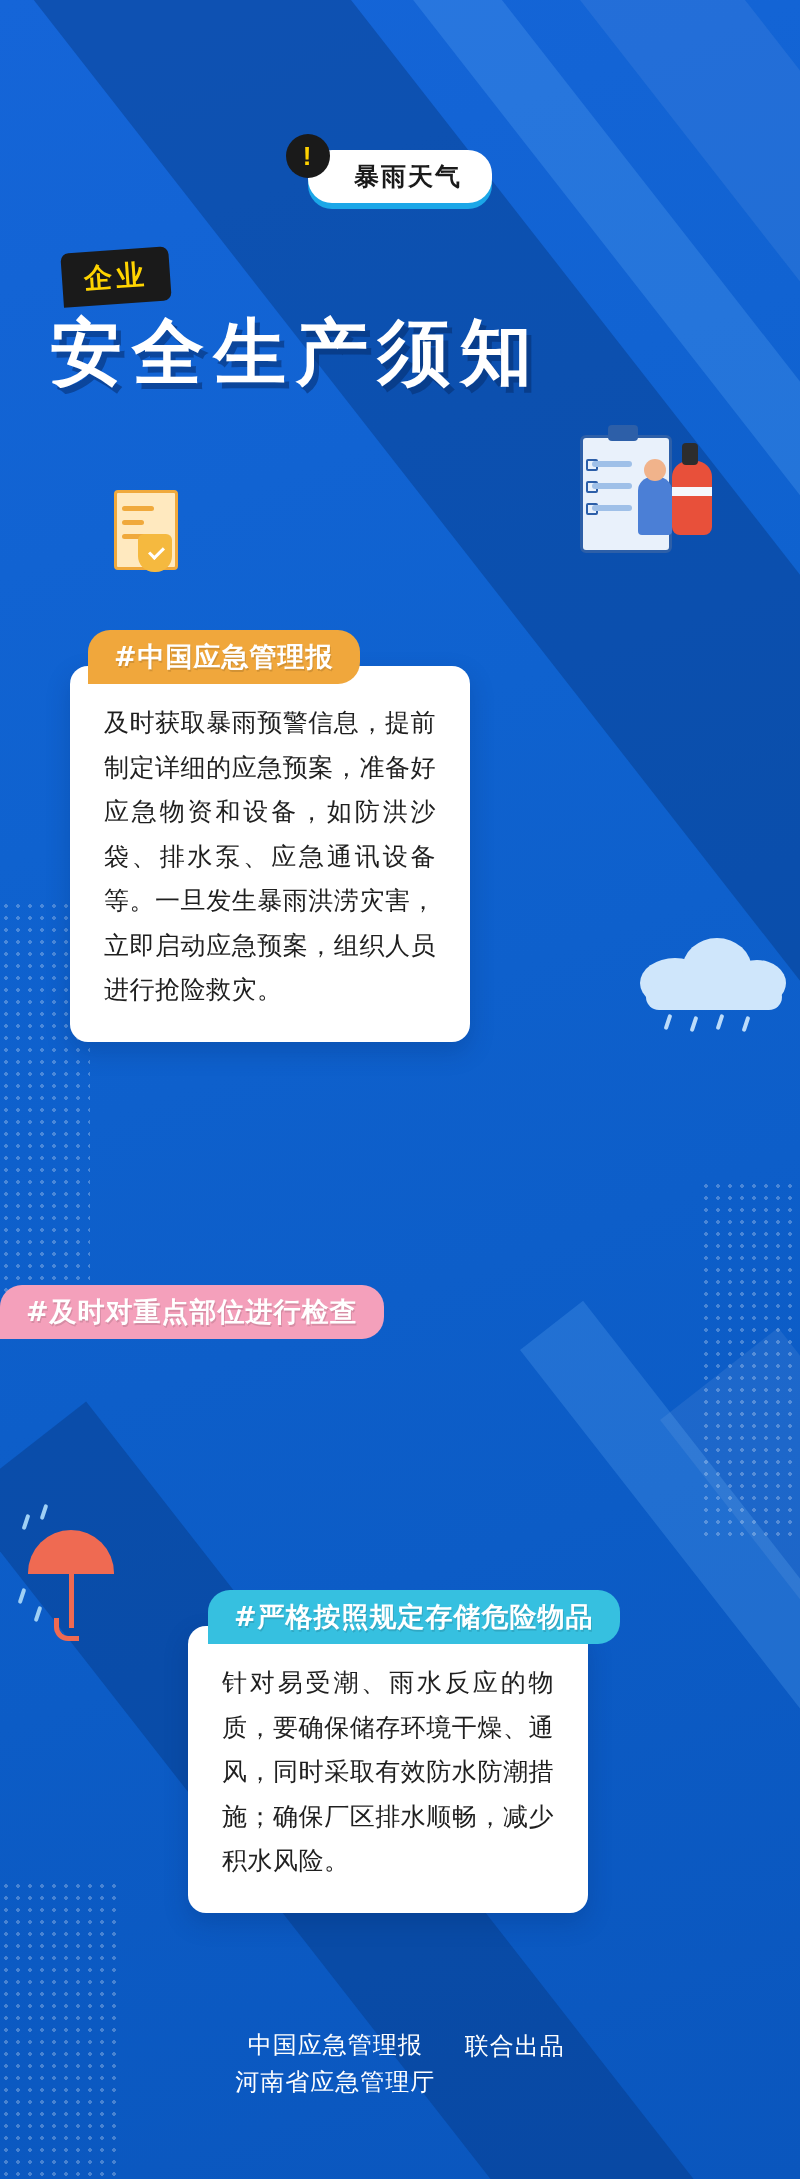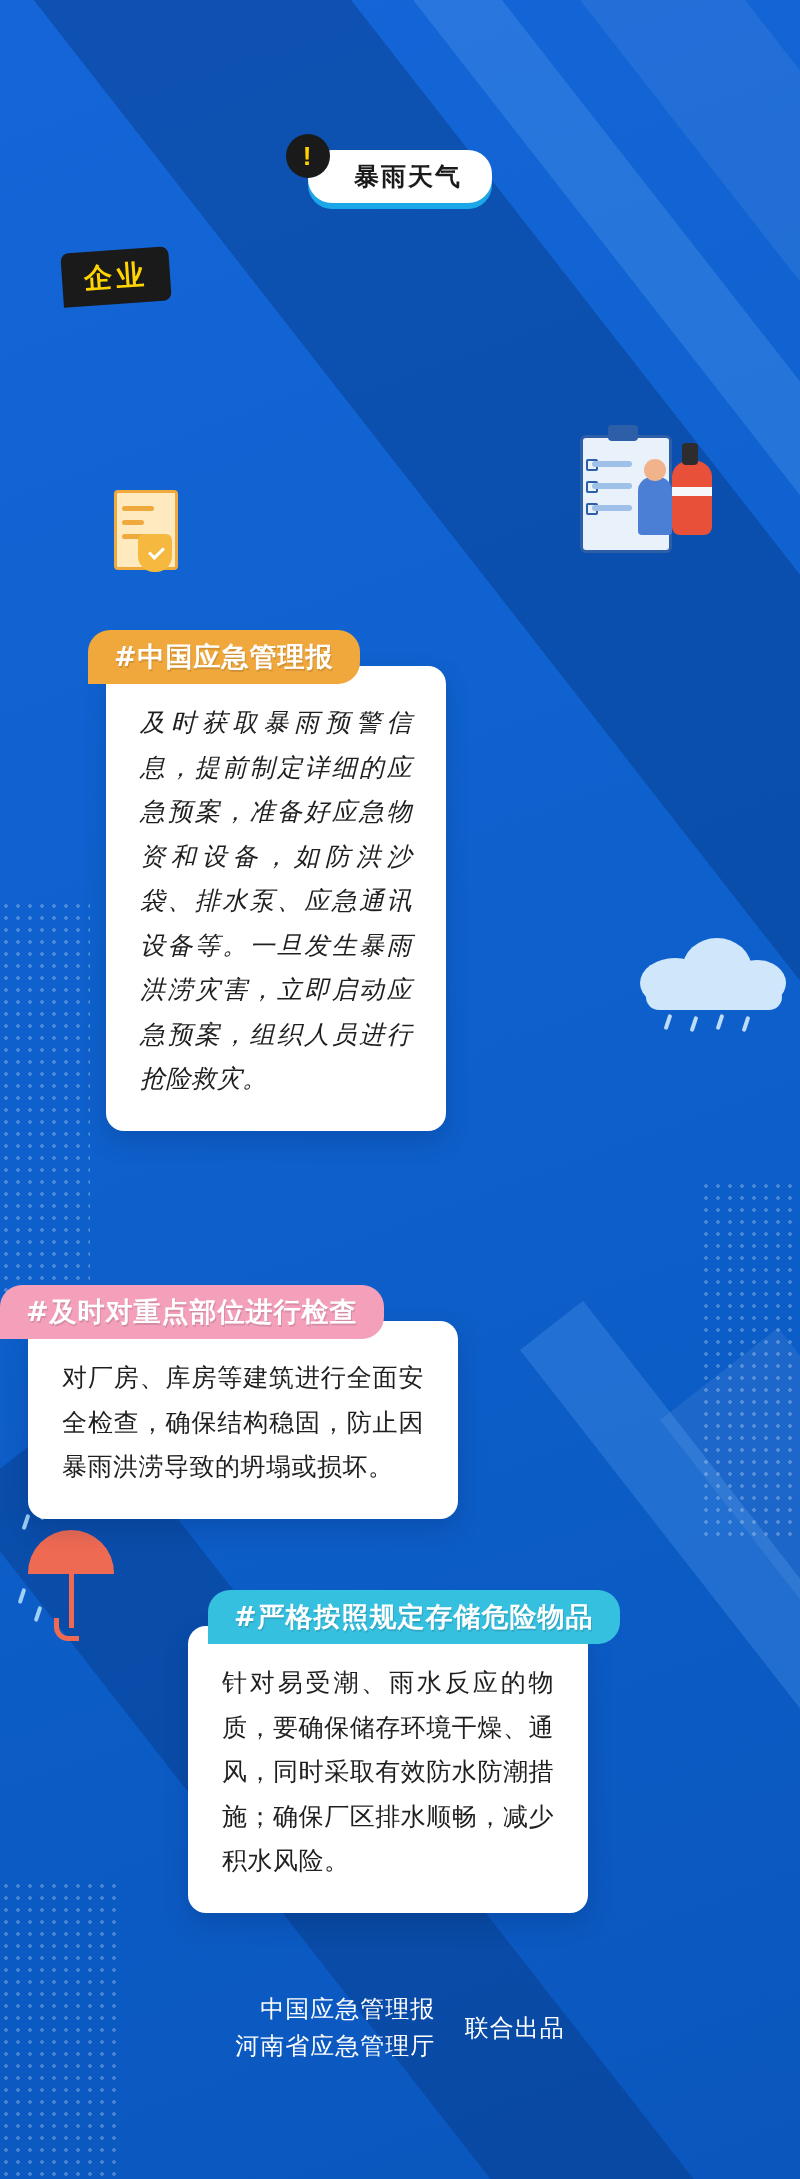--- a/index.html
+++ b/index.html
@@ -302,21 +302,21 @@
     margin: 0;
     font-size: 25px;
     line-height: 1.78;
     color: #1f1f1f;
     letter-spacing: 0.5px;
     text-align: justify;
   }
   
   #sec1 { top: 630px; }
   #sec1 .tag { margin-left: 88px; background: #f0a73c; }
-  #sec1 .card { margin-left: 106px; width: 340px; font-style: italic; }
+  #sec1 .card { margin-left: 70px; width: 400px; }
 
   #sec2 { top: 1035px; }
   #sec2 .tag { margin-left: 118px; background: #7ac143; }
   #sec2 .card { margin-left: 100px; width: 380px; }
 
   #sec3 { top: 1285px; }
   #sec3 .tag { background: #f4a0bb; }
   #sec3 .card { margin-left: 28px; width: 430px; }
 
   #sec4 { top: 1590px; padding-left: 48px; }
@@ -330,22 +330,23 @@
     top: 1990px;
     width: 800px;
     text-align: center;
     color: #ffffff;
     font-size: 24px;
     line-height: 1.55;
     letter-spacing: 1px;
   }
   .footer .orgs {
     display: inline-block;
-    text-align: right;
+    text-align: center;
     vertical-align: middle;
+    margin-top: 36px;
   }
   .footer .joint {
     display: inline-block;
     vertical-align: middle;
     margin-left: 22px;
     font-size: 24px;
   }
 </style>
 </head>
 <body>
@@ -366,20 +367,21 @@
   <div class="dots" style="left:0;   top:1880px; width:120px; height:300px;"></div>
 
   <div class="badge-row">
     <div class="weather-badge">
       <span class="alert-circle">!</span>
       <span>暴雨天气</span>
     </div>
   </div>
 
   <div class="ent-tag">企业</div>
+  <div class="main-title">安全生产须知</div>
 
   <div class="doc-illo">
     <div class="paper"></div>
     <div class="line" style="top:16px;"></div>
     <div class="line" style="top:30px; width:22px;"></div>
     <div class="line" style="top:44px; width:26px;"></div>
     <div class="shield"></div>
   </div>
 
   <div class="clipboard-illo">
@@ -422,23 +424,20 @@
   <div class="section" id="sec1">
     <div class="tag">#中国应急管理报</div>
     <div class="card">
       <p>及时获取暴雨预警信息，提前制定详细的应急预案，准备好应急物资和设备，如防洪沙袋、排水泵、应急通讯设备等。一旦发生暴雨洪涝灾害，立即启动应急预案，组织人员进行抢险救灾。</p>
     </div>
   </div>
 
 
   <div class="section" id="sec3">
     <div class="tag">#及时对重点部位进行检查</div>
-    <div class="card">
-      <p>对厂房、库房等建筑进行全面安全检查，确保结构稳固，防止因暴雨洪涝导致的坍塌或损坏。</p>
-    </div>
   </div>
 
   <div class="section" id="sec4">
     <div class="tag">#严格按照规定存储危险物品</div>
     <div class="card">
       <p>针对易受潮、雨水反应的物质，要确保储存环境干燥、通风，同时采取有效防水防潮措施；确保厂区排水顺畅，减少积水风险。</p>
     </div>
   </div>
 
   <div class="footer">

